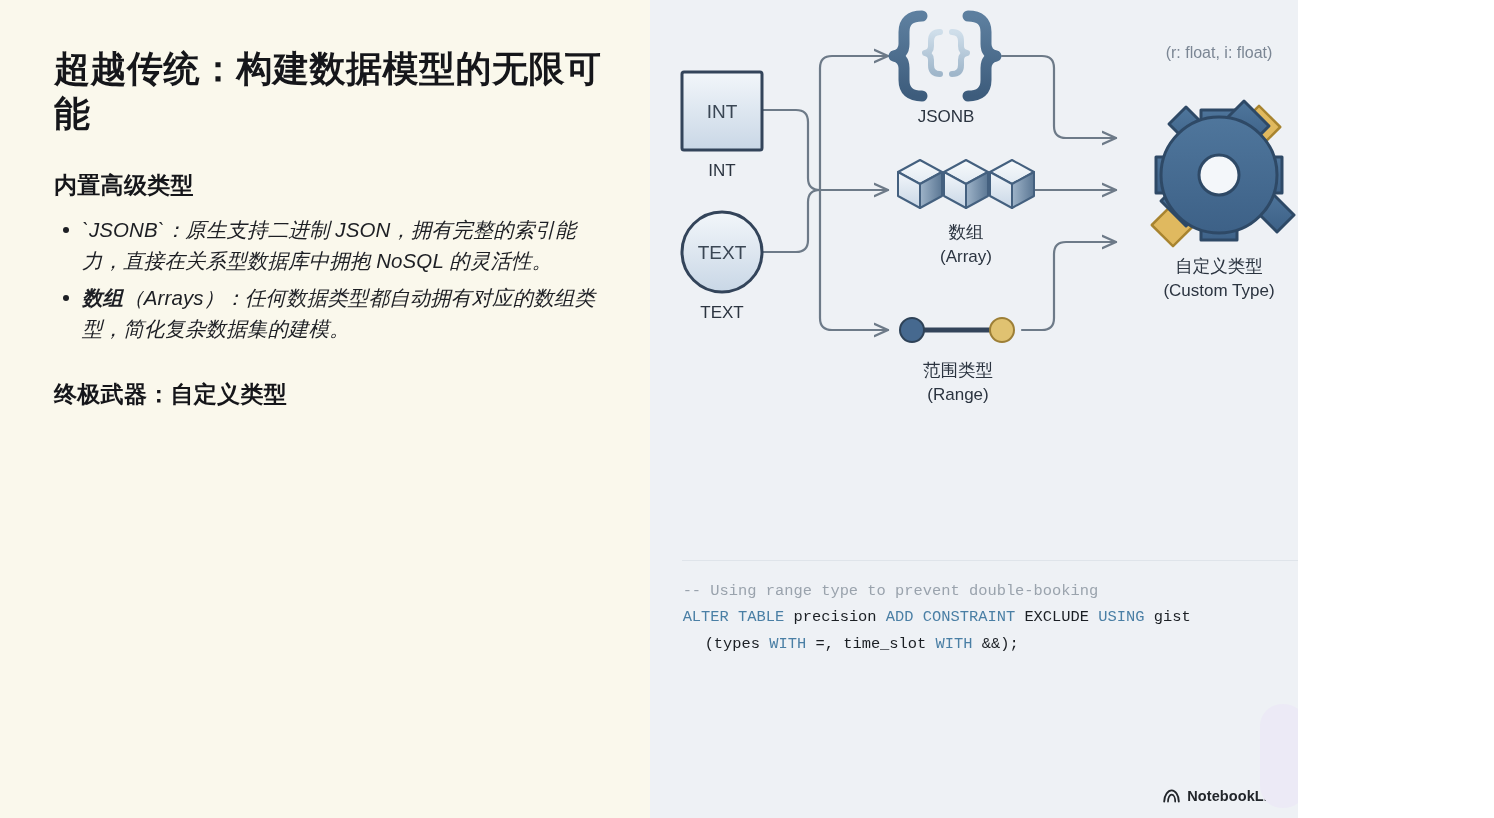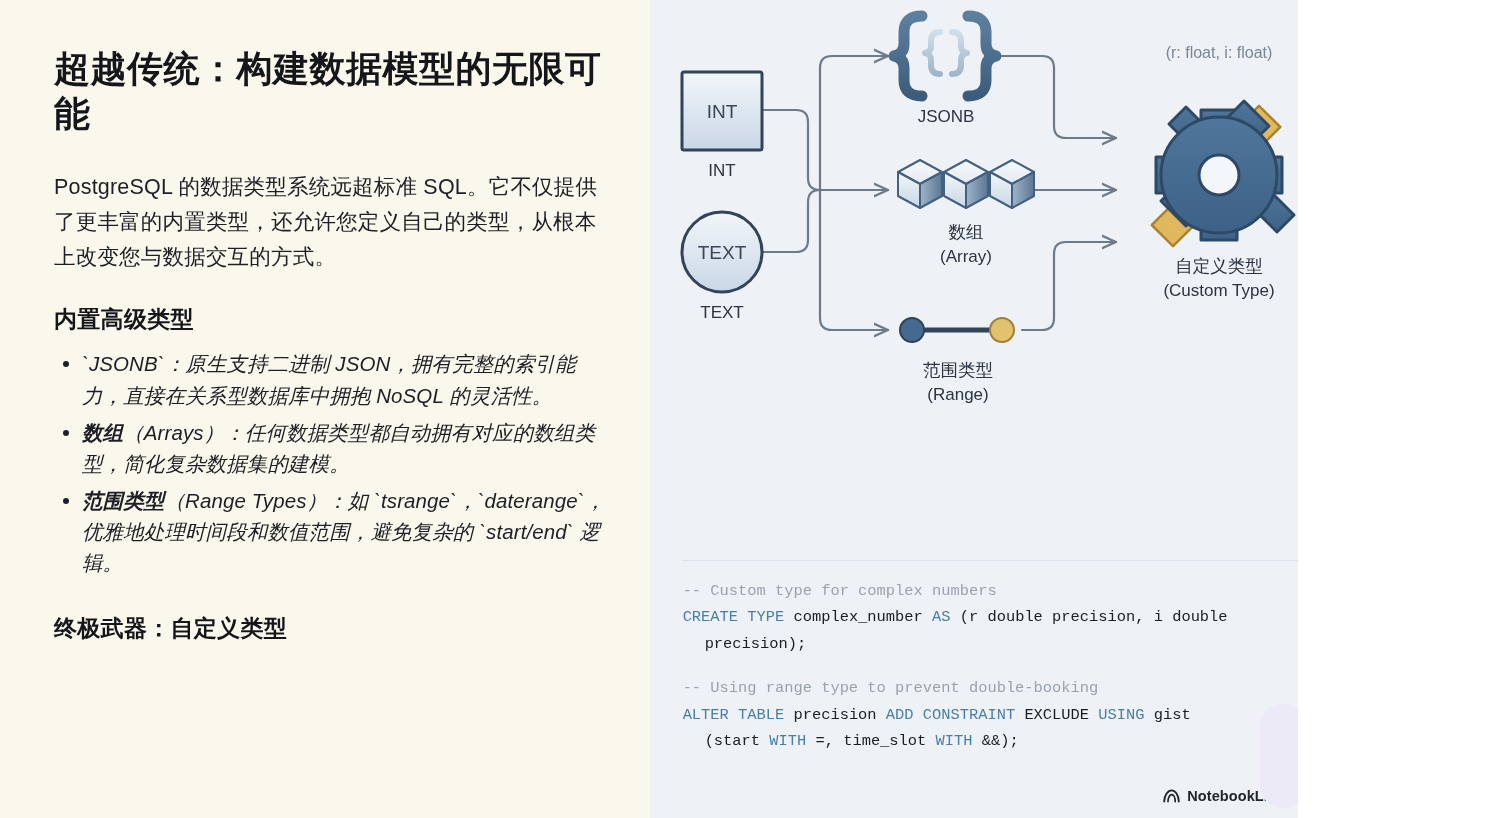--- a/index.html
+++ b/index.html
@@ -91,27 +91,25 @@
 </style>
 </head>
 <body>
 
 <div id="slide">
 
   <div class="left">
 
     <h1 class="title">超越传统：构建数据模型的无限可能</h1>
 
-    <p class="lead">PostgreSQL 的数据类型系统远超标准 SQL。它不仅提供了更丰富的内置类型，还允许您定义自己的类型，从根本上改变您与数据交互的方式。</p>
 
     <h2 class="h2">内置高级类型</h2>
     <ul class="bullets">
       <li><span>`JSONB`：原生支持二进制 JSON，拥有完整的索引能力，直接在关系型数据库中拥抱 NoSQL 的灵活性。</span></li>
       <li><span><span class="bold">数组</span>（Arrays）：任何数据类型都自动拥有对应的数组类型，简化复杂数据集的建模。</span></li>
-      <li><span><span class="bold">范围类型</span>（Range Types）：如 `tsrange`，`daterange`，优雅地处理时间段和数值范围，避免复杂的 `start/end` 逻辑。</span></li>
     </ul>
 
     <h2 class="h2 second">终极武器：自定义类型</h2>
     <ul class="bullets">
     </ul>
   </div>
 
   <div class="right">
 
     <div class="diagram">
@@ -247,30 +245,25 @@
           <text class="dg-label cn" x="569" y="272" text-anchor="middle">自定义类型</text>
           <text class="dg-label sm" x="569" y="296" text-anchor="middle">(Custom Type)</text>
         </g>
       </svg>
     </div>
 
     <div class="divider"></div>
 
     <div class="codeblock">
 
-      <div class="code-group">
-        <div class="code-line cmt">-- Custom type for complex numbers</div>
-        <div class="code-line"><span class="kw">CREATE TYPE </span><span>complex_number </span><span class="kw">AS </span><span>(r double precision, i double</span></div>
-        <div class="code-line indent"><span>precision);</span></div>
-      </div>
 
       <div class="code-group">
         <div class="code-line cmt">-- Using range type to prevent double-booking</div>
         <div class="code-line"><span class="kw">ALTER TABLE </span><span>precision </span><span class="kw">ADD CONSTRAINT </span><span>EXCLUDE </span><span class="kw">USING </span><span>gist</span></div>
-        <div class="code-line indent"><span>(start </span><span class="kw">WITH </span><span>=, time_slot </span><span class="kw">WITH </span><span>&amp;&amp;);</span></div>
+        <div class="code-line indent"><span>(types </span><span class="kw">WITH </span><span>=, time_slot </span><span class="kw">WITH </span><span>&amp;&amp;);</span></div>
       </div>
     </div>
 
     <div class="footer-logo">
       <span>
         <svg width="17" height="14" viewBox="0 0 17 14" xmlns="http://www.w3.org/2000/svg">
           <path d="M1.2,12.6 C1.2,5.9 5.2,1.4 8.7,1.4 C12.2,1.4 15.8,5.9 15.8,12.6" fill="none" stroke="#22262b" stroke-width="1.9" stroke-linecap="round"></path>
           <path d="M5.0,12.6 C5.0,8.6 6.7,5.6 8.7,5.6 C10.7,5.6 12.2,8.6 12.2,12.6" fill="none" stroke="#22262b" stroke-width="1.7" stroke-linecap="round"></path>
         </svg>
       </span>

